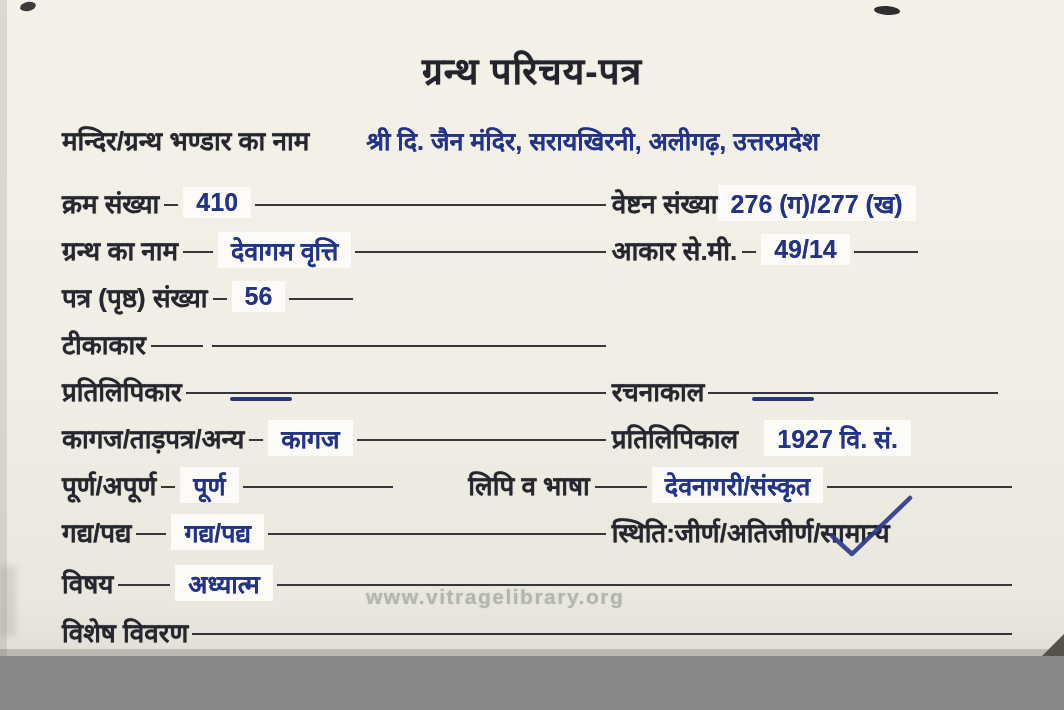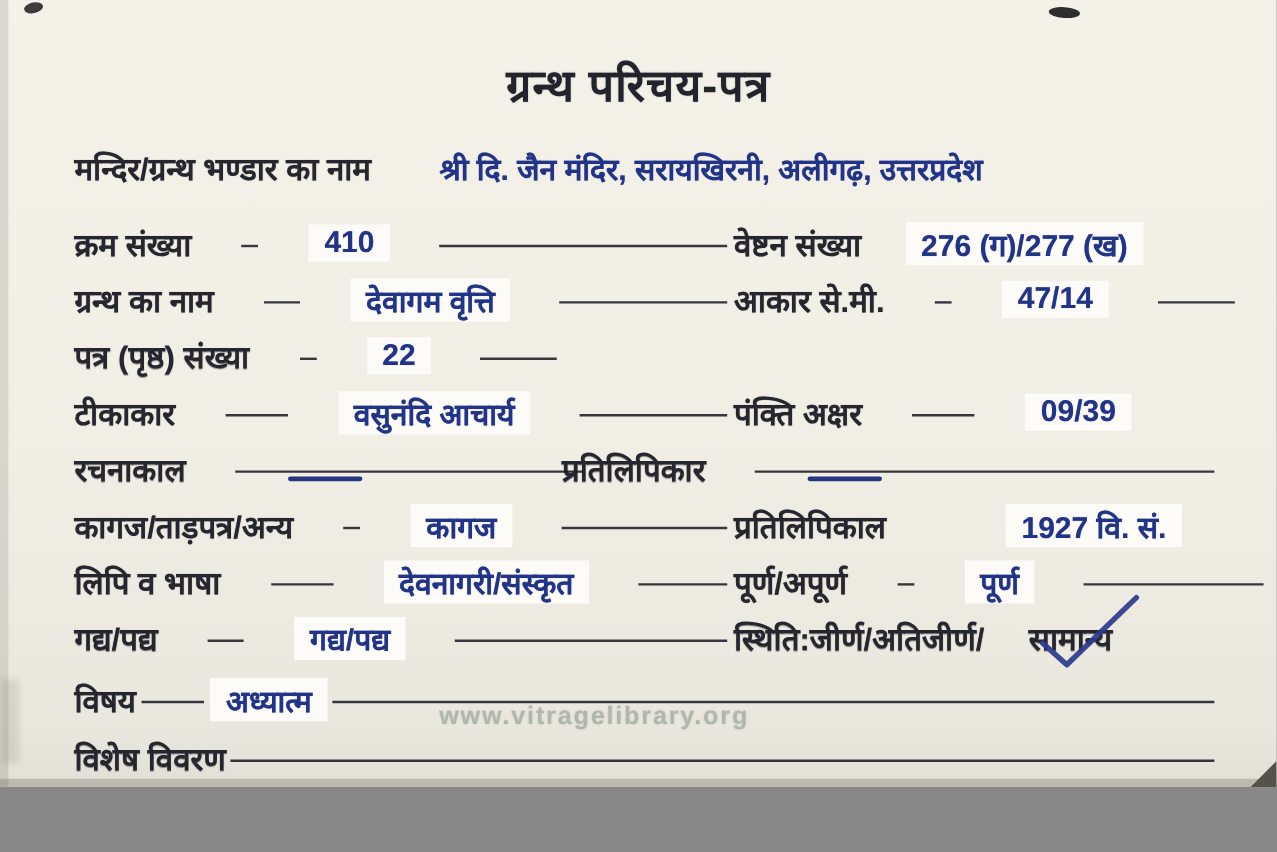--- a/index.html
+++ b/index.html
@@ -24,21 +24,21 @@
   .title{
     position:absolute;top:44px;left:0;width:100%;
     text-align:center;font-size:37px;font-weight:bold;
     color:#23232c;letter-spacing:1px;
     text-shadow:0 0 1px rgba(35,35,50,.55);
   }
 
   .form{position:absolute;top:116px;left:62px;right:46px;}
   .row{display:flex;align-items:center;height:47px;}
   .row-first{height:57px;align-items:flex-start;padding-top:6px;}
-  .cell{display:flex;align-items:center;min-width:0;gap:37px;}
+  .cell{display:flex;align-items:center;min-width:0;}
   .cell-left{flex:0 0 57.5%;}
   .cell-right{flex:1 1 auto;}
 
   .lab{
     font-size:26px;font-weight:600;color:#26262e;white-space:nowrap;
     text-shadow:0 .4px .8px rgba(30,30,42,.5);
   }
   .val{
     font-size:25px;font-weight:bold;color:#223488;white-space:nowrap;
     background:#fcfbf7;padding:1px 13px;
@@ -101,89 +101,83 @@
     <div class="row">
       <div class="cell cell-left">
         <span class="lab">ग्रन्थ का नाम</span>
         <span class="tick"></span>
         <span class="val">देवागम वृत्ति</span>
         <span class="tail"></span>
       </div>
       <div class="cell cell-right">
         <span class="lab">आकार से.मी.</span>
         <span class="tick tick-sm"></span>
-        <span class="val">47/14</span>
+        <span class="val">49/14</span>
         <span class="tail tail-short"></span>
       </div>
     </div>
 
     <div class="row">
       <div class="cell cell-right">
         <span class="lab">पत्र (पृष्ठ) संख्या</span>
         <span class="tick tick-sm"></span>
-        <span class="val">22</span>
+        <span class="val">56</span>
         <span class="tail tail-short"></span>
       </div>
     </div>
 
     <div class="row">
       <div class="cell cell-left">
         <span class="lab">टीकाकार</span>
         <span class="tick tick-wide"></span>
-        <span class="val">वसुनंदि आचार्य</span>
-        <span class="tail"></span>
-      </div>
-      <div class="cell cell-right">
-        <span class="lab">पंक्ति अक्षर</span>
-        <span class="tick tick-wide"></span>
-        <span class="val">09/39</span>
-      </div>
-    </div>
-
-    <div class="row">
+        <span class="tail"></span>
+      </div>
+    </div>
+
+    <div class="row">
+      <div class="cell cell-left">
+        <span class="lab">प्रतिलिपिकार</span>
+        <span class="tail">
+            <span class="blank-dash"></span>
+          </span>
+      </div>
       <div class="cell cell-right">
         <span class="lab">रचनाकाल</span>
         <span class="tail" style="flex:0 0 290px;">
             <span class="blank-dash"></span>
           </span>
       </div>
-      <div class="cell cell-left">
-        <span class="lab">प्रतिलिपिकार</span>
-        <span class="tail">
-            <span class="blank-dash"></span>
-          </span>
-      </div>
     </div>
 
     <div class="row">
       <div class="cell cell-left">
         <span class="lab">कागज/ताड़पत्र/अन्य</span>
         <span class="tick tick-sm"></span>
         <span class="val">कागज</span>
         <span class="tail"></span>
       </div>
       <div class="cell cell-right">
         <span class="lab">प्रतिलिपिकाल</span>
         <span style="flex:0 0 26px;"></span>
         <span class="val">1927 वि. सं.</span>
       </div>
     </div>
 
     <div class="row">
+      <div class="cell cell-right">
+        <span class="lab">पूर्ण/अपूर्ण</span>
+        <span class="tick tick-sm"></span>
+        <span class="val">पूर्ण</span>
+        <span class="tail" style="flex:0 0 150px;"></span>
+      </div>
       <div class="cell cell-left">
         <span class="lab">लिपि व भाषा</span>
         <span class="tick tick-wide"></span>
         <span class="val">देवनागरी/संस्कृत</span>
         <span class="tail"></span>
-      </div>
-      <div class="cell cell-right">
-        <span class="lab">पूर्ण/अपूर्ण</span>
-        <span class="tick tick-sm"></span>
-        <span class="val">पूर्ण</span>
-        <span class="tail" style="flex:0 0 150px;"></span>
       </div>
     </div>
 
     <div class="row">
       <div class="cell cell-left">
         <span class="lab">गद्य/पद्य</span>
         <span class="tick"></span>
         <span class="val">गद्य/पद्य</span>
         <span class="tail"></span>
       </div>

